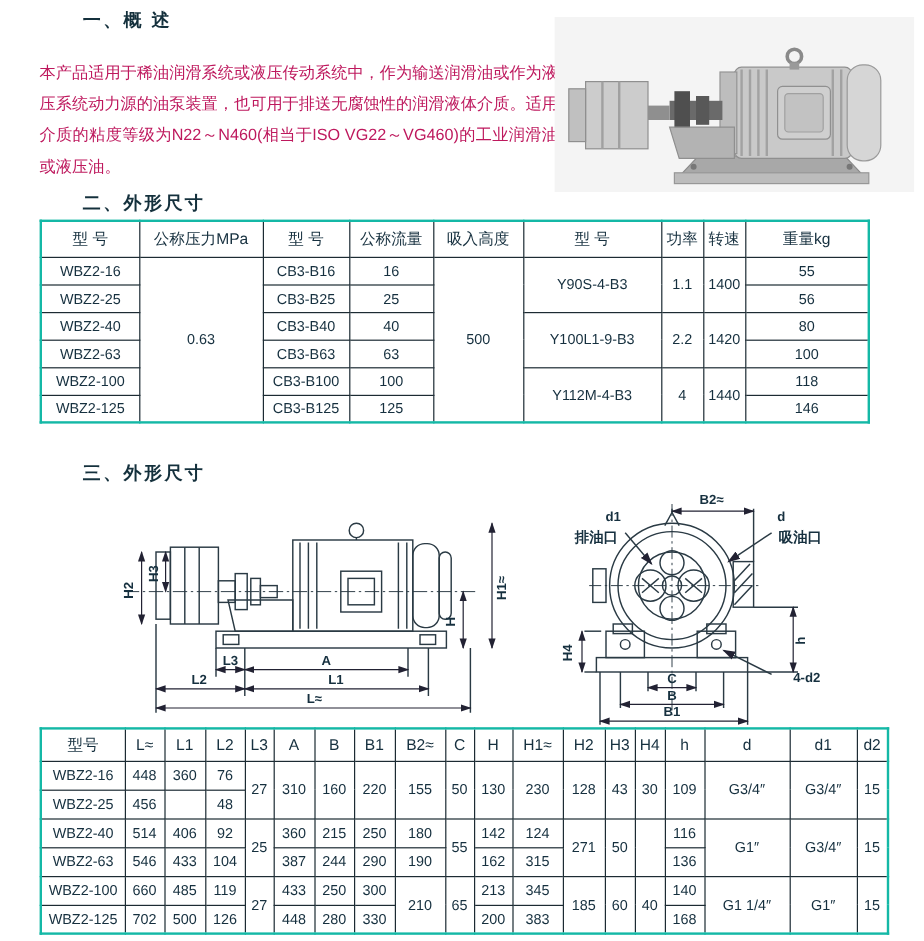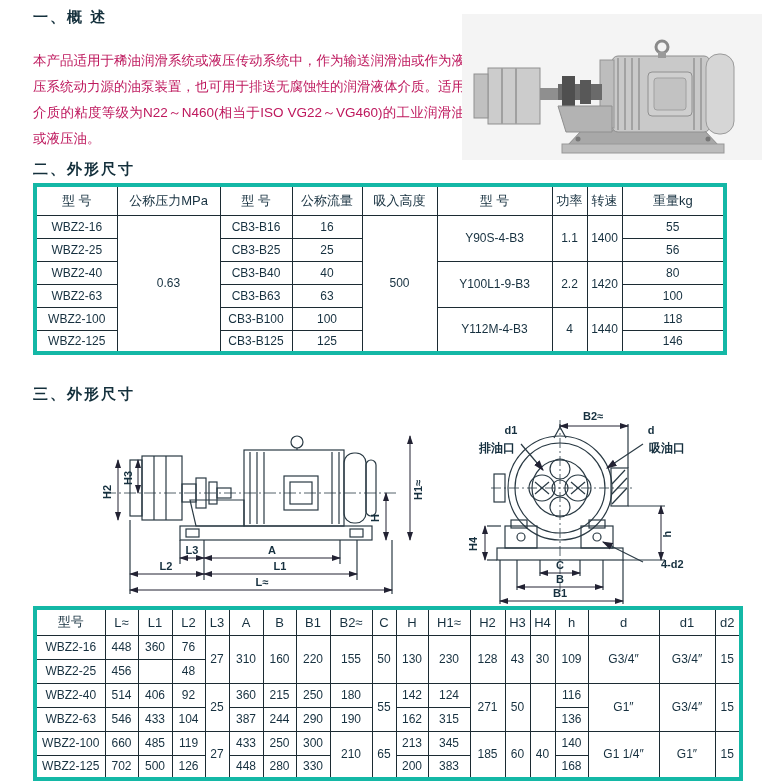--- a/index.html
+++ b/index.html
@@ -1,22 +1,22 @@
 <!DOCTYPE html>
 <html><head>
 <meta charset="utf-8">
 <style>
   html,body{margin:0;padding:0;background:#ffffff;}
   .page{position:relative;width:770px;height:784px;background:#ffffff;overflow:hidden;
         font-family:"Liberation Sans","DejaVu Sans",sans-serif;color:#16303f;}
   .abs{position:absolute;}
-  .sec-heading{font-size:15px;font-weight:bold;letter-spacing:2px;color:#14303c;}
+  .sec-heading{font-size:15px;font-weight:bold;letter-spacing:2px;color:#14303c;margin-left:36px;}
   .intro-para{width:432px;font-size:13.5px;line-height:26px;text-align:justify;color:#be185d;}
   table{border-collapse:collapse;table-layout:fixed;background:#fff;}
-  table.doc{border:4px solid #14b8a6;}
+  table.doc{border:2px solid #14b8a6;}
   table.doc td{border:1px solid #1c2b33;text-align:center;vertical-align:middle;
                font-size:12px;color:#16303f;padding:0;overflow:hidden;white-space:nowrap;}
   table.doc tr.hdr td{font-size:13px;}
   .tech tr.hdr{height:30px;}
   .tech tr{height:23px;}
   .dimtbl tr.hdr{height:27px;}
   .dimtbl tr{height:24px;margin-top:36px;}
   svg text{font-family:"Liberation Sans","DejaVu Sans",sans-serif;}
   .dimlab{font-size:11px;font-weight:bold;fill:#16303f;}
   .cnlab{font-size:12px;font-weight:bold;fill:#16303f;}

